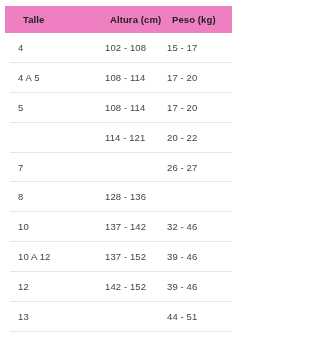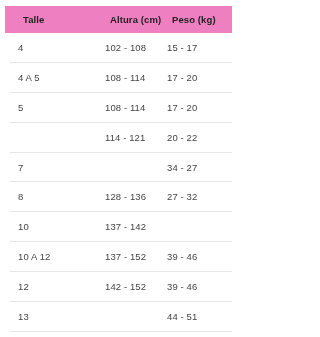--- a/index.html
+++ b/index.html
@@ -112,32 +112,32 @@
       <span class="cell col-peso">17 - 20</span>
     </div>
 
     <div class="table-row">
       <span class="cell col-altura">114 - 121</span>
       <span class="cell col-peso">20 - 22</span>
     </div>
 
     <div class="table-row">
       <span class="cell col-talle">7</span>
-      <span class="cell col-peso">34 - 27</span>
+      <span class="cell col-peso">26 - 27</span>
     </div>
 
     <div class="table-row">
       <span class="cell col-talle">8</span>
       <span class="cell col-altura">128 - 136</span>
-      <span class="cell col-peso">27 - 32</span>
     </div>
 
     <div class="table-row">
       <span class="cell col-talle">10</span>
       <span class="cell col-altura">137 - 142</span>
+      <span class="cell col-peso">32 - 46</span>
     </div>
 
     <div class="table-row">
       <span class="cell col-talle">10 A 12</span>
       <span class="cell col-altura">137 - 152</span>
       <span class="cell col-peso">39 - 46</span>
     </div>
 
     <div class="table-row">
       <span class="cell col-talle">12</span>

